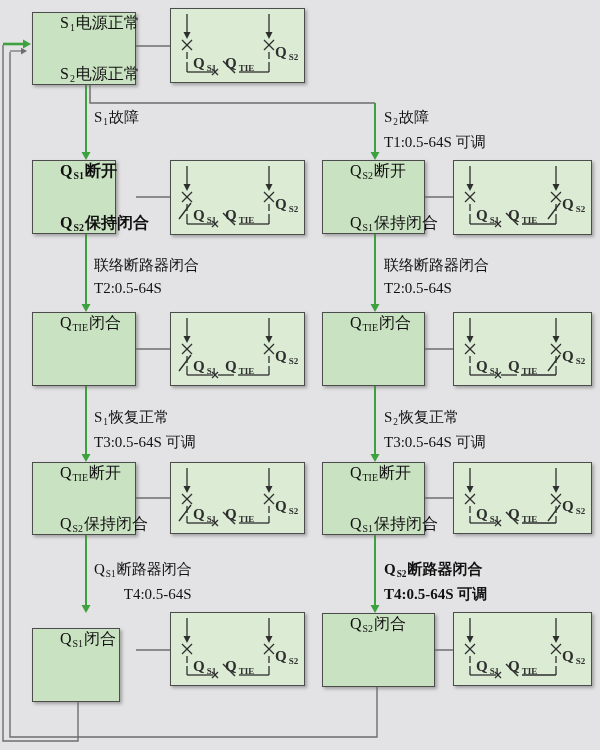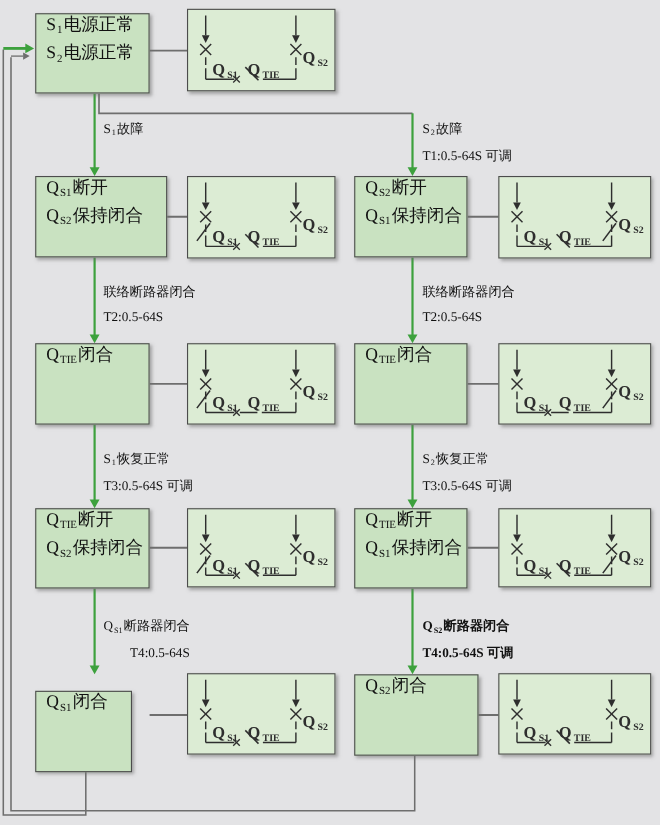--- a/index.html
+++ b/index.html
@@ -4,33 +4,33 @@
 <style>
   html,body{margin:0;padding:0;}
   body{background:#bbb;font-family:"Liberation Serif","DejaVu Serif",serif;}
   #stage{position:relative;width:600px;height:750px;background:var(--bg,#e3e3e5);overflow:hidden;margin:0 auto;}
   #wires{position:absolute;left:0;top:0;z-index:1;}
   .state-box{
     position:absolute;z-index:2;box-sizing:border-box;
     background:var(--state-fill,#c9e2c1);
     border:1.6px solid var(--border,#4c4c4c);
     box-shadow:2px 2px 3px rgba(110,110,110,.55);
-    display:flex;flex-direction:column;justify-content:flex-start;
-    padding-left:9px;gap:6px;
+    display:flex;flex-direction:column;justify-content:space-between;
+    padding-left:27px;gap:6px;
     font-size:16px;color:var(--text,#111);line-height:1.25;white-space:nowrap;
   }
   .circuit-box{
     position:absolute;z-index:2;box-sizing:border-box;
     background:var(--circuit-fill,#dcecd4);
     border:1.4px solid var(--border,#4c4c4c);
     box-shadow:2px 2px 3px rgba(110,110,110,.55);
   }
   .circuit-box svg{display:block;}
   .trans-label{
-    position:absolute;z-index:2;font-size:12px;color:var(--text,#111);
+    position:absolute;z-index:2;font-size:15px;color:var(--text,#111);
     line-height:23px;white-space:nowrap;
   }
   .sub{font-size:0.62em;position:relative;top:0.28em;padding:0 1px;}
 </style>
 </head>
 <body>
 
 <div id="stage">
   <svg id="wires" width="600" height="750">
       <line x1="136" y1="46" x2="170" y2="46" stroke="#6e6e6e" stroke-width="1.7"></line>
@@ -63,21 +63,21 @@
       <line x1="3" y1="44" x2="24" y2="44" stroke="#3da13d" stroke-width="2.6"></line>
       <path d="M23,39.5 L23,48.5 L31,44 Z" fill="#3da13d"></path>
       <path d="M377,687 V737 H10 V52" fill="none" stroke="#6e6e6e" stroke-width="1.4"></path>
       <line x1="10" y1="51" x2="21" y2="51" stroke="#6e6e6e" stroke-width="1.2"></line>
       <path d="M21,47.625 L21,54.375 L27,51 Z" fill="#6e6e6e"></path>
     </svg>
 <div class="state-box" style="left: 32px; top: 12px; width: 104px; height: 73px;">
       <div>S<span class="sub">1</span>电源正常</div>
       <div>S<span class="sub">2</span>电源正常</div>
     </div>
-    <div class="state-box" style="left: 32px; top: 160px; width: 120px; height: 74px;">
+    <div class="state-box" style="left: 32px; top: 160px; width: 84px; height: 74px; font-weight: bold;">
       <div>Q<span class="sub">S1</span>断开</div>
       <div>Q<span class="sub">S2</span>保持闭合</div>
     </div>
     <div class="state-box" style="left: 322px; top: 160px; width: 103px; height: 74px;">
       <div>Q<span class="sub">S2</span>断开</div>
       <div>Q<span class="sub">S1</span>保持闭合</div>
     </div>
     <div class="state-box" style="left: 32px; top: 312px; width: 104px; height: 74px;">
       <div>Q<span class="sub">TIE</span>闭合</div>
     </div>

